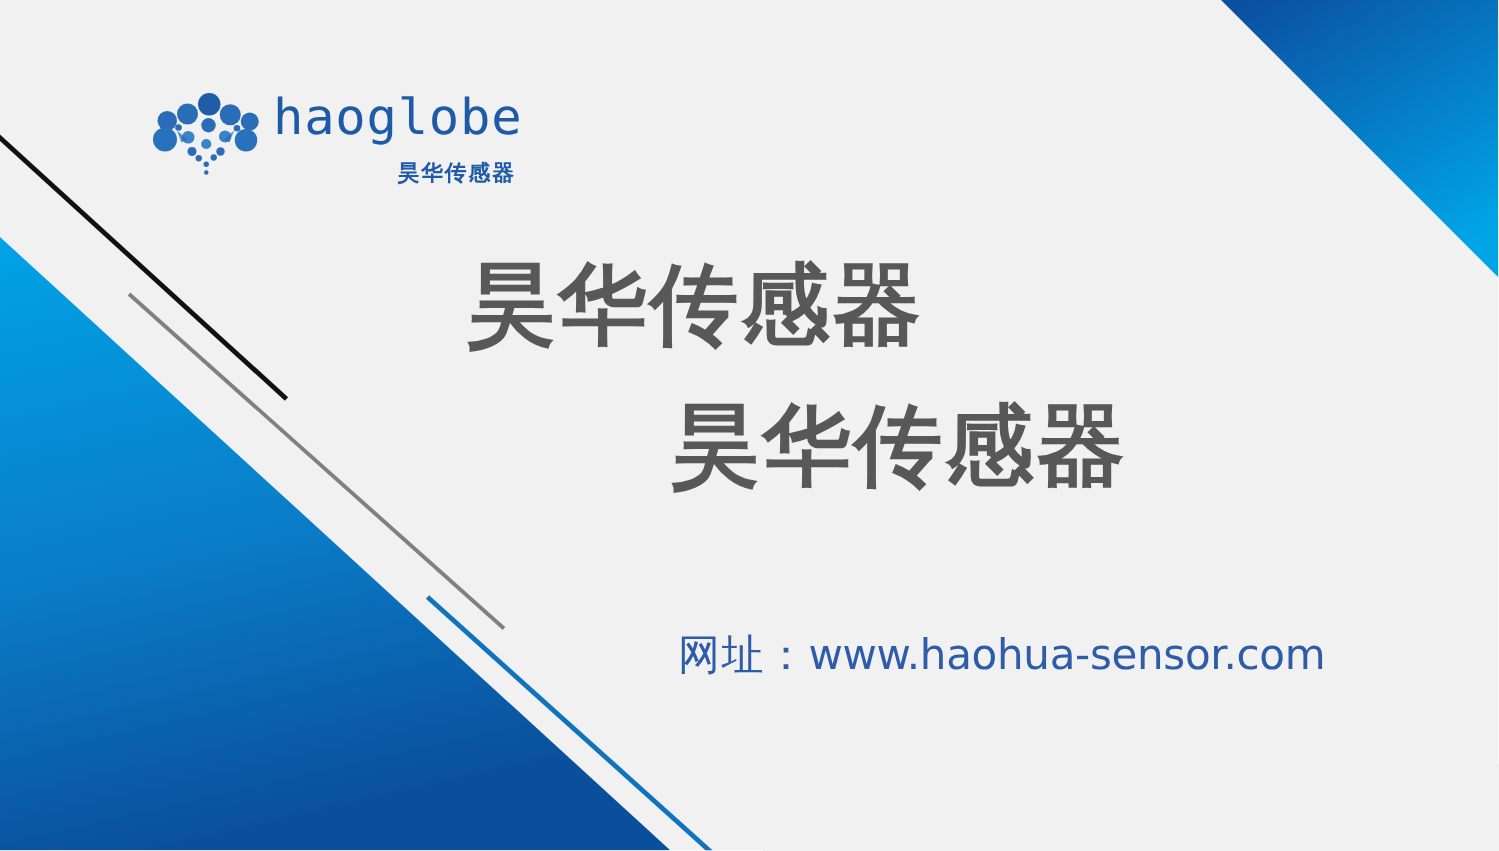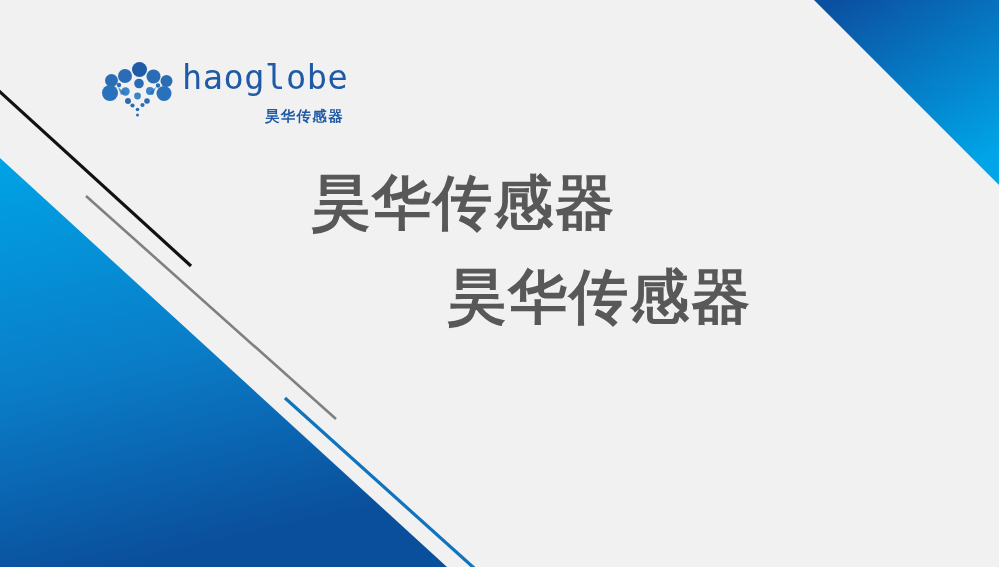--- a/index.html
+++ b/index.html
@@ -175,14 +175,17 @@
       <div class="logo-word">haoglobe</div>
       <div class="logo-sub">昊华传感器</div>
     </div>
   </div>
 
   <div class="title-block">
     <div class="title-line title-line-1">昊华传感器</div>
     <div class="title-line title-line-2">昊华传感器</div>
   </div>
 
+  <div class="website">
+    <span class="w-label">网址：</span><span class="w-url">www.haohua-sensor.com</span>
+  </div>
 
 </div>
 
 </body></html>

